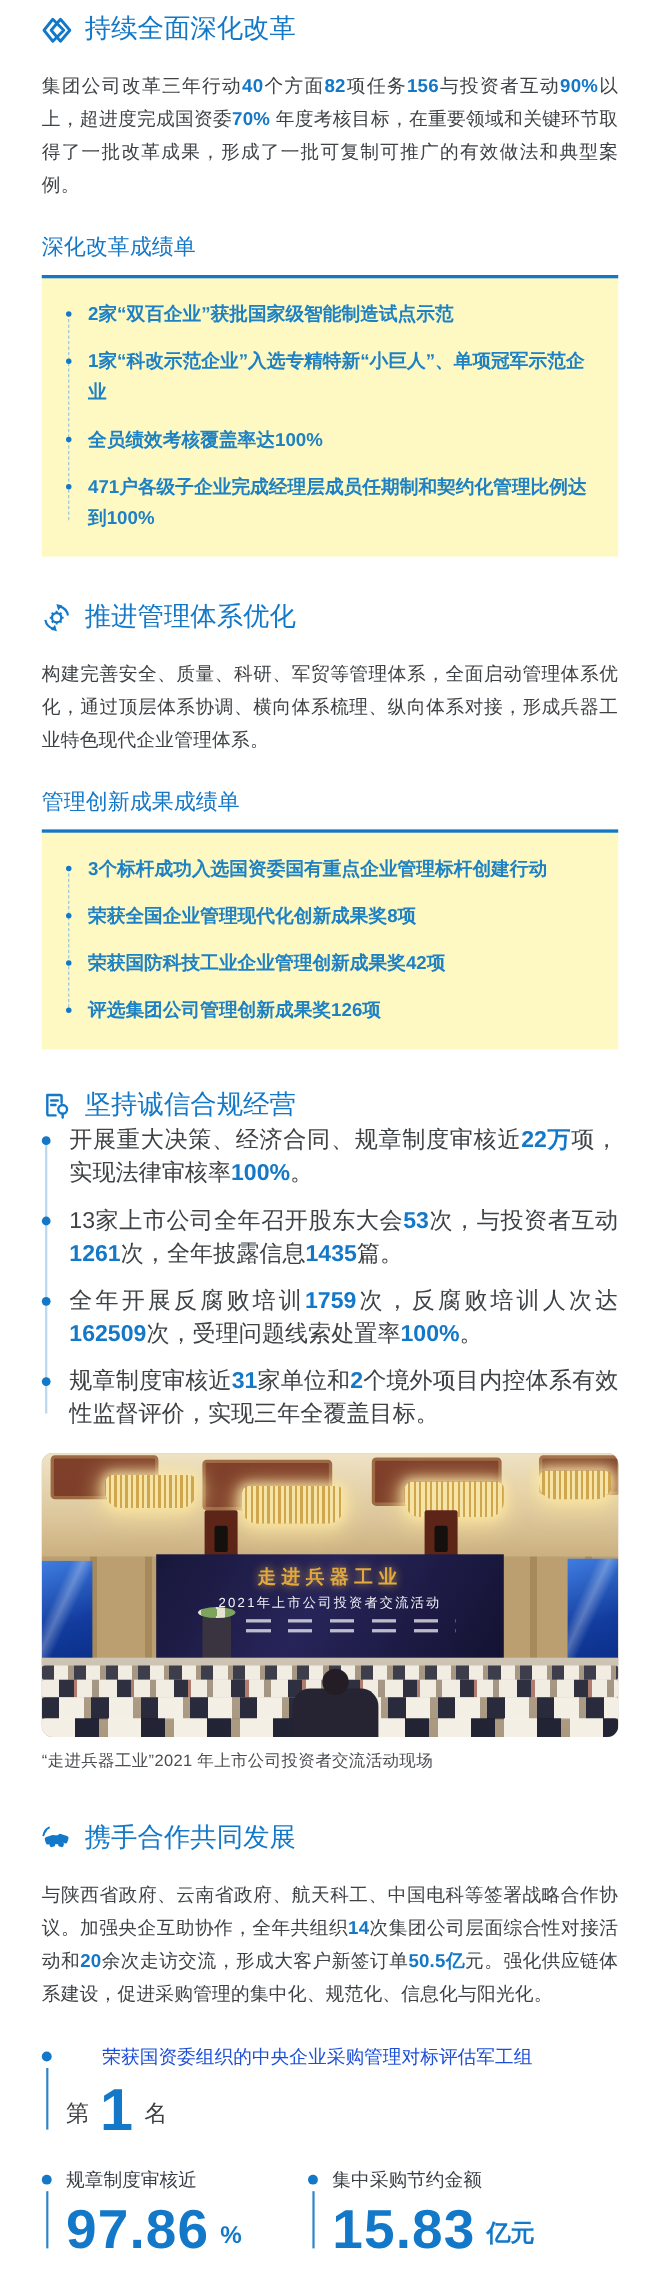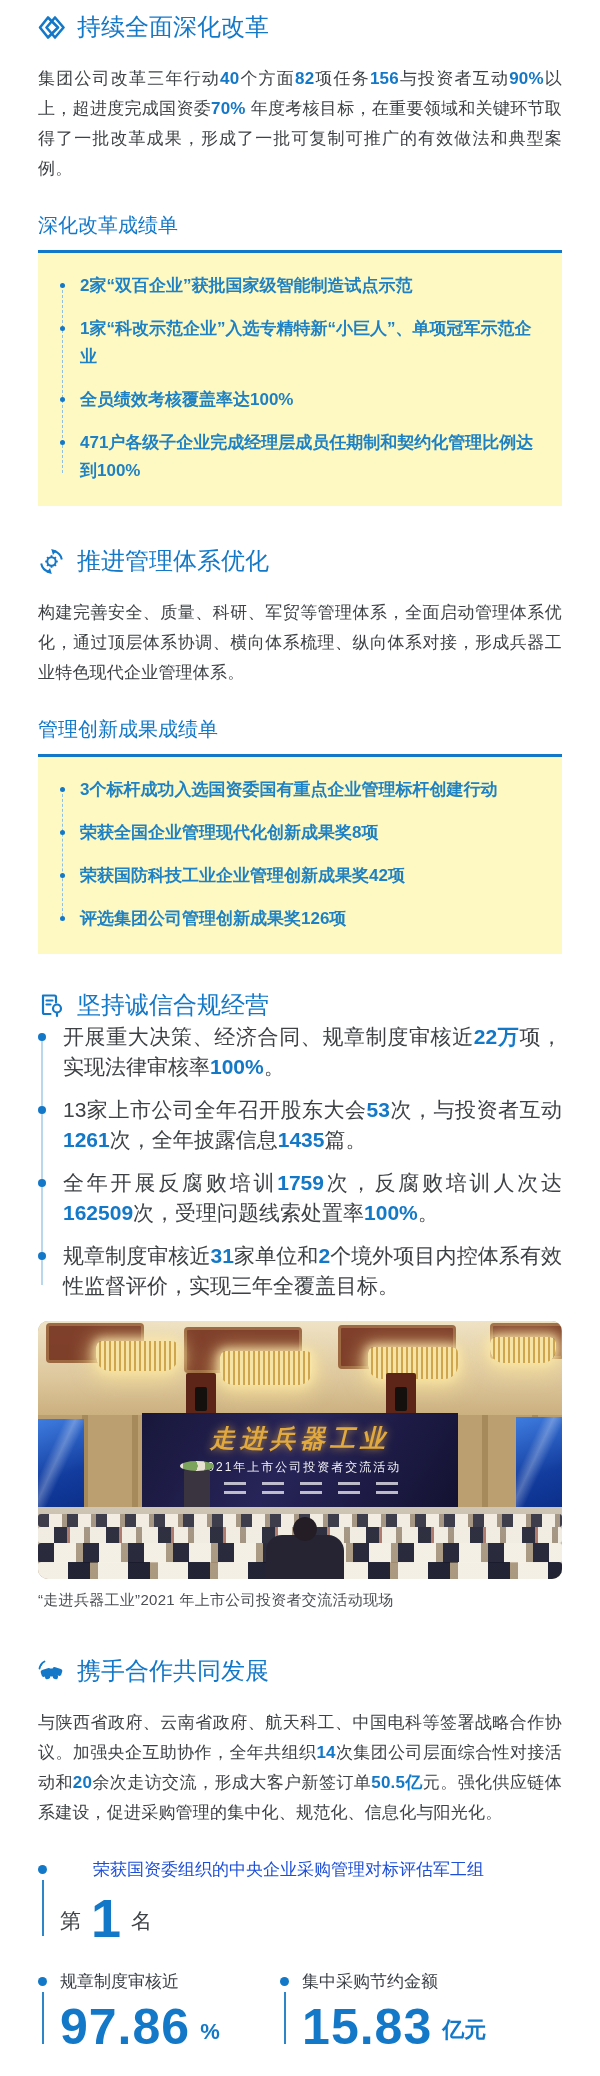--- a/index.html
+++ b/index.html
@@ -42,21 +42,21 @@
   .chand{position:absolute;border-radius:6px 6px 14px 14px;background:repeating-linear-gradient(90deg,#f6e4a6 0 3px,#cfa64e 3px 5px);box-shadow:0 4px 20px 6px rgba(248,224,150,.75),0 0 10px 2px rgba(255,240,190,.8);}
   .ch1{left:58px;top:20px;width:82px;height:30px;}
   .ch2{left:182px;top:30px;width:92px;height:34px;}
   .ch3{left:330px;top:26px;width:90px;height:32px;}
   .ch4{left:452px;top:16px;width:66px;height:26px;}
   .pillars{position:absolute;left:0;top:94px;right:0;height:100px;background:repeating-linear-gradient(90deg,#bb9f70 0 44px,#a78a5c 44px 50px);}
   .speaker{position:absolute;top:52px;width:30px;height:50px;background:#5d2418;border-radius:2px;}
   .speaker::after{content:"";position:absolute;left:9px;top:14px;width:12px;height:24px;background:#14100e;border-radius:2px;}
   .sp1{left:148px;} .sp2{left:348px;}
   .backdrop{position:absolute;left:104px;top:92px;width:316px;height:98px;background:linear-gradient(120deg,#18173a 0%,#272459 45%,#131231 100%);text-align:center;box-sizing:border-box;padding-top:9px;}
-  .callig{font-family:"Liberation Serif","DejaVu Serif",serif;font-style:italic;font-weight:700;font-size:25px;letter-spacing:5px;color:#e2a93f;text-shadow:0 0 9px rgba(235,180,70,.8);}
+  .callig{font-family:"Liberation Serif","DejaVu Serif",serif;font-weight:700;font-size:17px;letter-spacing:5px;color:#e2a93f;text-shadow:0 0 9px rgba(235,180,70,.8);}
   .bsub{margin-top:4px;font-size:12px;color:#f2f2f5;letter-spacing:2px;}
   .namebar{height:3px;margin:6px auto 0;width:72%;background:repeating-linear-gradient(90deg,rgba(255,255,255,.7) 0 22px,transparent 22px 38px);}
   .screen{position:absolute;width:46px;background:linear-gradient(160deg,#3f7de0 0%,#123c9e 60%,#0b2d86 100%);}
   .screen::after{content:"";position:absolute;inset:0;background:linear-gradient(115deg,transparent 30%,rgba(255,255,255,.28) 42%,transparent 55%);}
   .scr-l{left:0;top:98px;height:94px;} .scr-r{right:0;top:96px;height:96px;}
   .stagefloor{position:absolute;left:0;top:188px;right:0;height:12px;background:#cabb a2;background:#cabba2;}
   .aud{position:absolute;left:0;bottom:0;right:0;height:72px;background:linear-gradient(180deg,#cfc5b5 0%,#beb2a0 100%);}
   .aud-row{position:absolute;left:0;right:0;border-radius:3px;}
   .r1{bottom:52px;height:13px;background:repeating-linear-gradient(90deg,rgba(36,38,58,.85) 0 11px,rgba(244,239,229,.95) 11px 24px,rgba(120,100,78,.45) 24px 29px);}
   .r2{bottom:36px;height:16px;background:repeating-linear-gradient(90deg,rgba(244,239,229,.95) 0 16px,rgba(30,32,52,.9) 16px 29px,rgba(150,60,50,.5) 29px 32px,rgba(244,239,229,.95) 32px 46px,rgba(110,92,70,.4) 46px 52px);}

